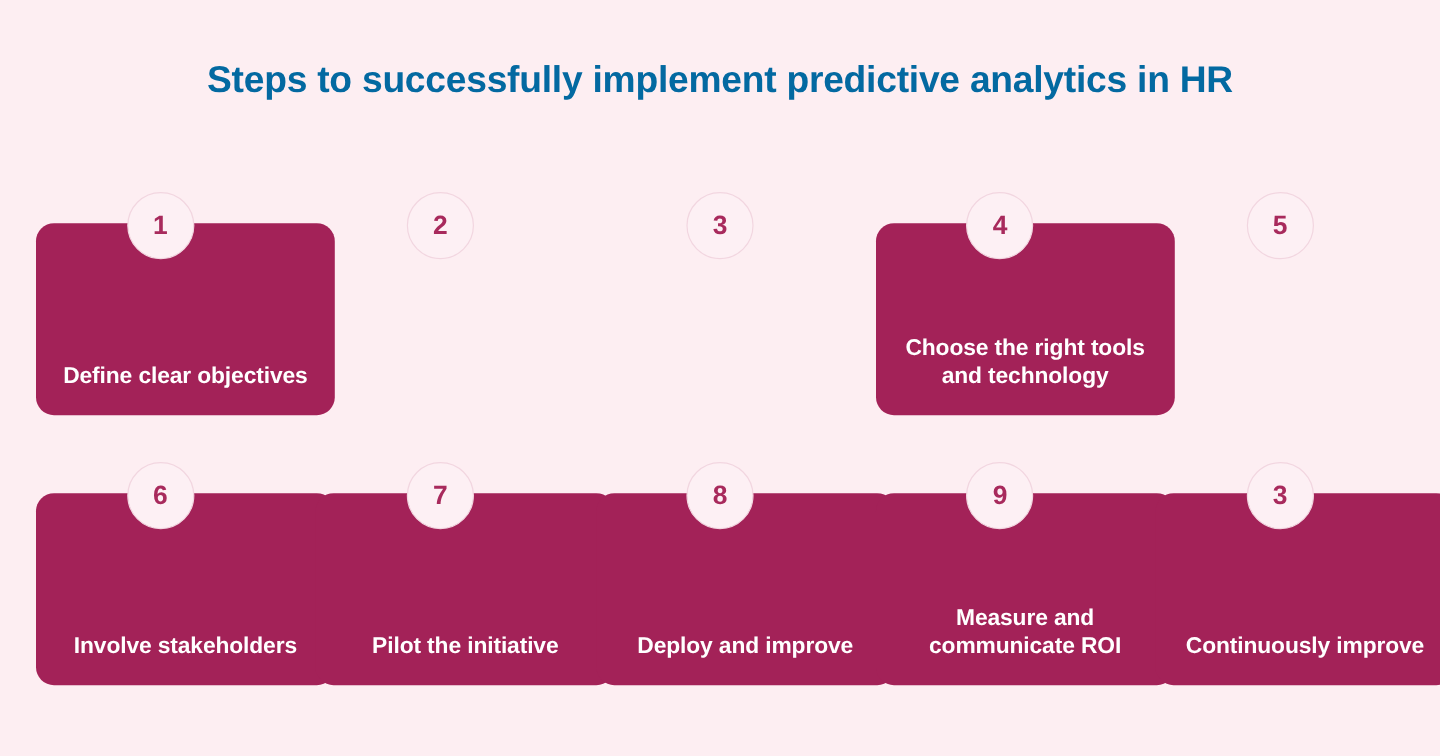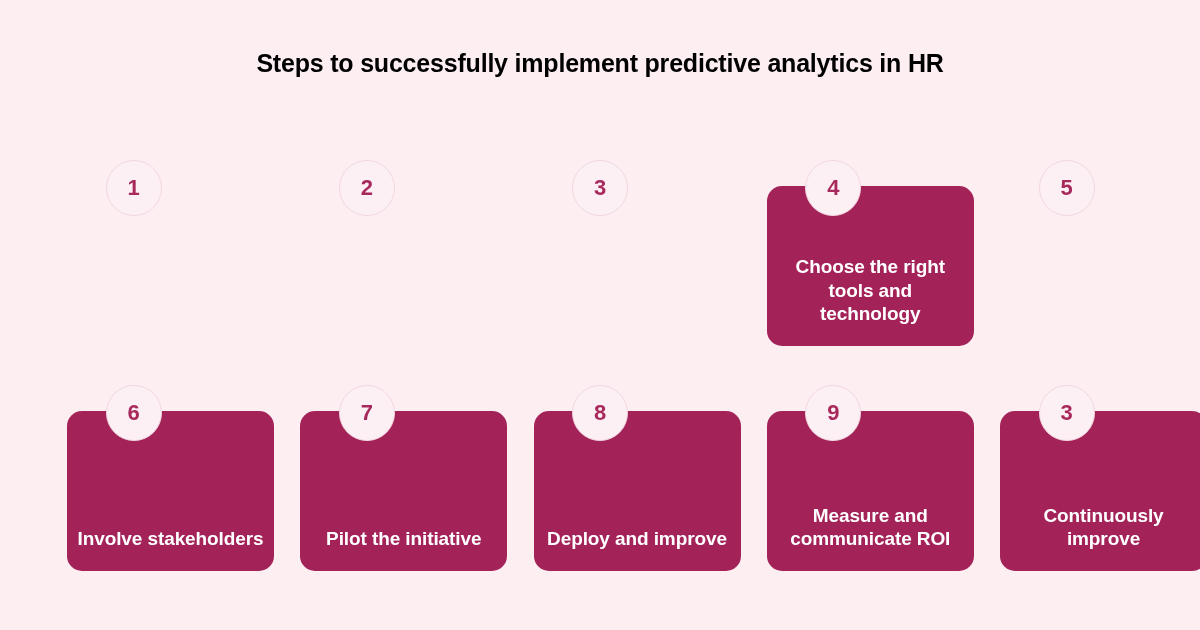--- a/index.html
+++ b/index.html
@@ -28,24 +28,24 @@
   .title-wrap {
     position: absolute;
     top: 48px;
     left: 0;
     width: 1200px;
     text-align: center;
   }
   .title {
     display: inline-block;
     margin: 0;
-    font-size: 25px;
+    font-size: 31px;
     font-weight: bold;
     letter-spacing: -0.2px;
-    color: #000000;
+    color: #0369a1;
     line-height: 1.2;
     white-space: nowrap;
   }
 
   
   .rows {
     position: absolute;
     top: 160px;
     left: 30px;
     width: 1140px;
@@ -62,30 +62,29 @@
     position: relative;
     width: 207px;
     height: 225px;
     box-sizing: border-box;
   }
 
   .step-card {
     position: absolute;
     left: 0;
     top: 26px;
-    width: 207px;
+    width: 249px;
     height: 160px;
     background: #a32258;
     border-radius: 15px;
     box-sizing: border-box;
     display: flex;
     align-items: flex-end;
     justify-content: center;
     padding: 0 10px 20px 10px;
-    margin-left: 37px;
   }
 
   .step-label {
     display: block;
     width: 100%;
     color: #ffffff;
     font-size: 19px;
     font-weight: bold;
     line-height: 1.25;
     text-align: center;
@@ -126,20 +125,23 @@
     <h1 class="title">Steps to successfully implement predictive analytics in HR</h1>
   </div>
 
   <div class="rows">
 
     <div class="row">
       <div class="step">
         <div class="step-badge">
           <span class="step-badge-num">1</span>
         </div>
+        <div class="step-card">
+          <span class="step-label">Define clear objectives</span>
+        </div>
       </div>
 
       <div class="step">
         <div class="step-badge">
           <span class="step-badge-num">2</span>
         </div>
       </div>
 
       <div class="step">
         <div class="step-badge">

